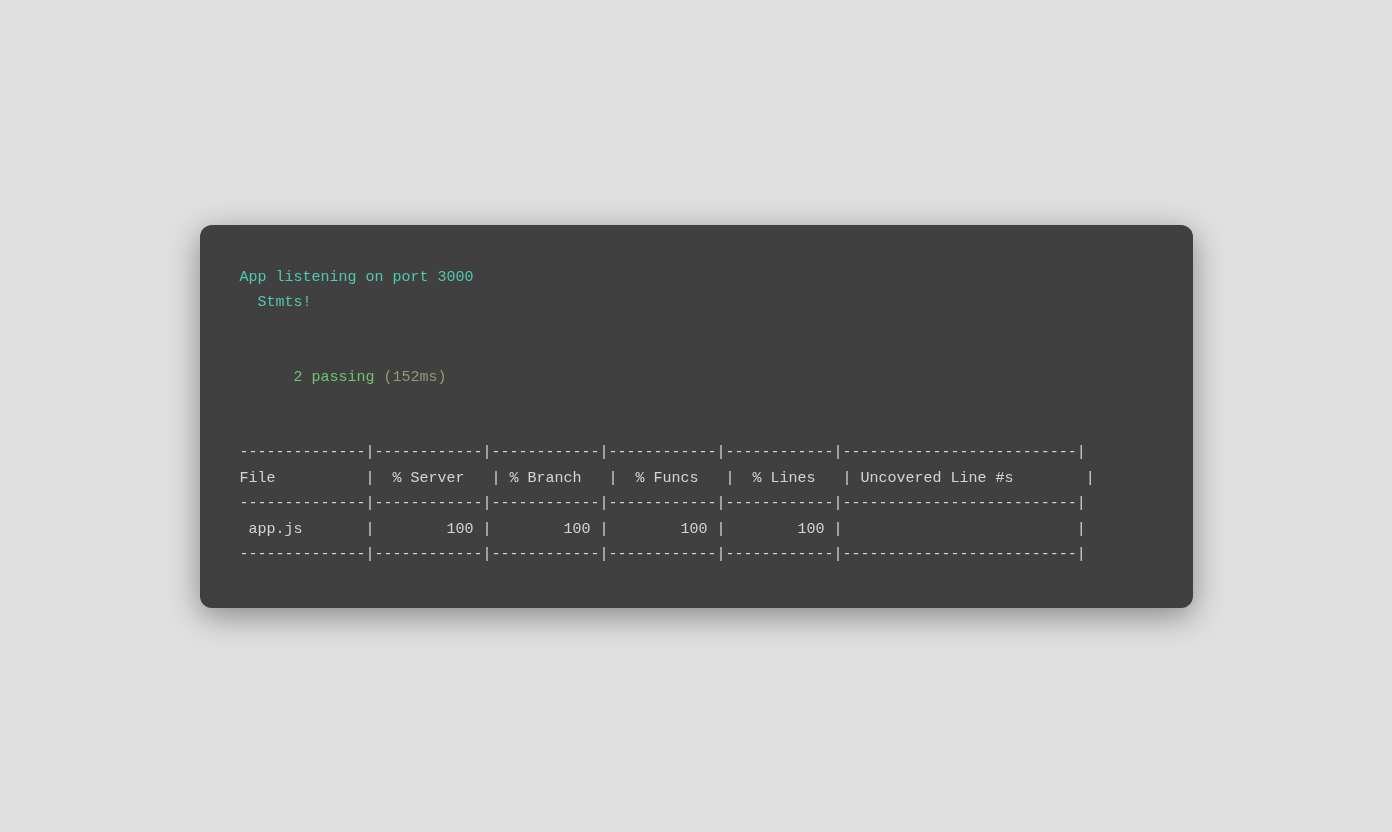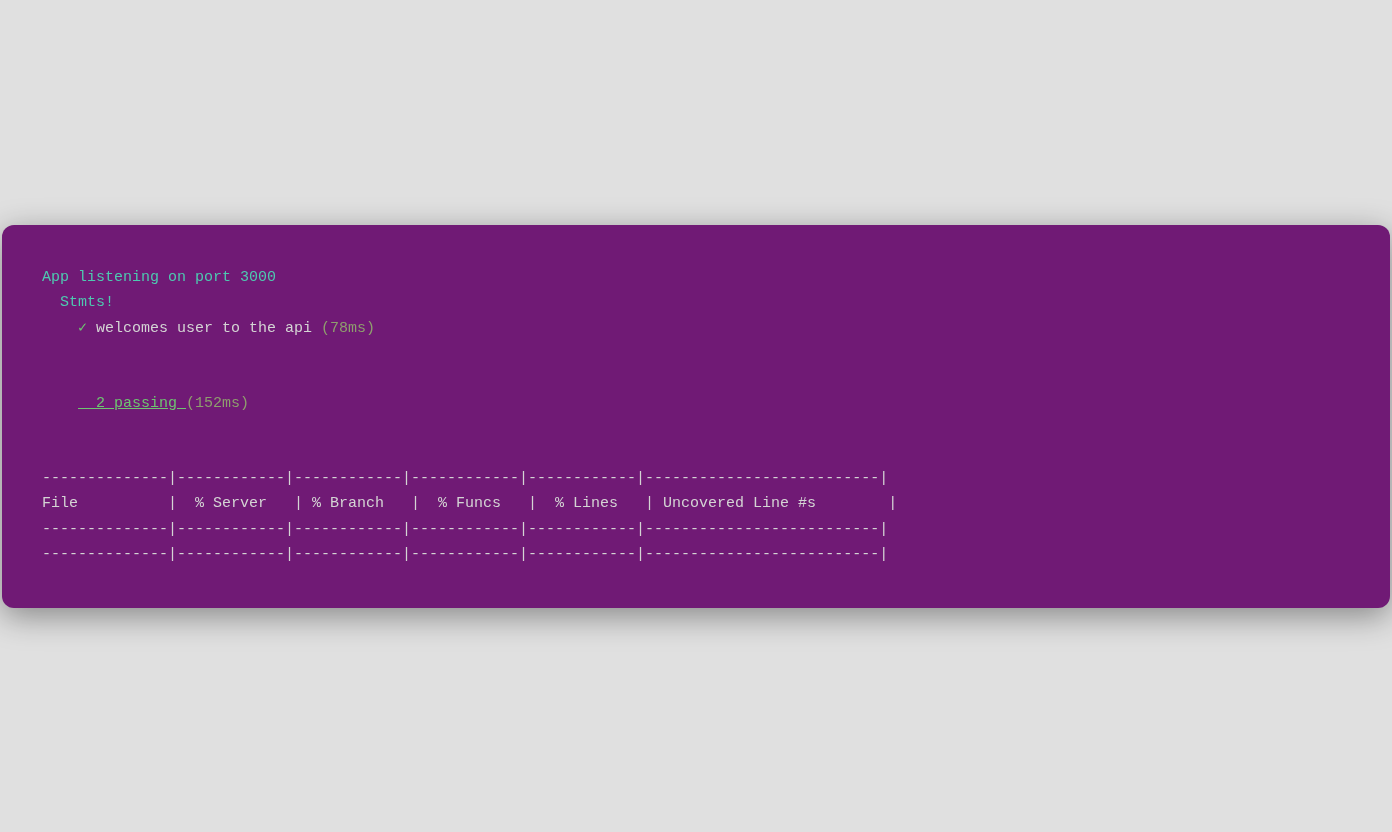--- a/index.html
+++ b/index.html
@@ -12,22 +12,22 @@
       width: 1392px;
       height: 832px;
       background-color: #e0e0e0;
       display: flex;
       align-items: center;
       justify-content: center;
       font-family: 'Courier New', Courier, monospace;
     }
 
     .terminal {
-      width: 1388px;
-      background-color: #701a75;
+      width: 993px;
+      background-color: #404040;
       border-radius: 12px;
       padding: 40px 40px 40px 40px;
       box-shadow: 0 8px 32px rgba(0,0,0,0.4);
     }
 
     .line {
       font-size: 15px;
       line-height: 1.7;
       white-space: pre;
     }
@@ -52,26 +52,26 @@
       white-space: pre;
     }
   </style>
 </head>
 <body>
 
 <div class="terminal">
 
   <div class="line cyan">App listening on port 3000</div>
   <div class="line cyan">  Stmts!</div>
-  <div class="line white">    <span class="green">✓</span><span> welcomes user to the api <span class="white" style="color:#8e9e6e;">(78ms)</span></span></div>
 
   <div class="line passing-line">
-    <span style="color:#6ec471;text-decoration:underline;">  2 passing </span><span style="color:#8e9e6e;margin-top:36px;">(152ms)</span>
+    <span style="color:#6ec471;">  2 passing </span><span style="color:#8e9e6e;margin-top:36px;">(152ms)</span>
   </div>
 
   <div class="table-section">
     <div class="table-line">--------------|------------|------------|------------|------------|--------------------------|</div>
     <div class="table-line">File          |  % Server   | % Branch   |  % Funcs   |  % Lines   | Uncovered Line #s        |</div>
     <div class="table-line">--------------|------------|------------|------------|------------|--------------------------|</div>
+    <div class="table-line"> app.js       |        100 |        100 |        100 |        100 |                          |</div>
     <div class="table-line">--------------|------------|------------|------------|------------|--------------------------|</div>
   </div>
 
 </div>
 
 </body></html>

